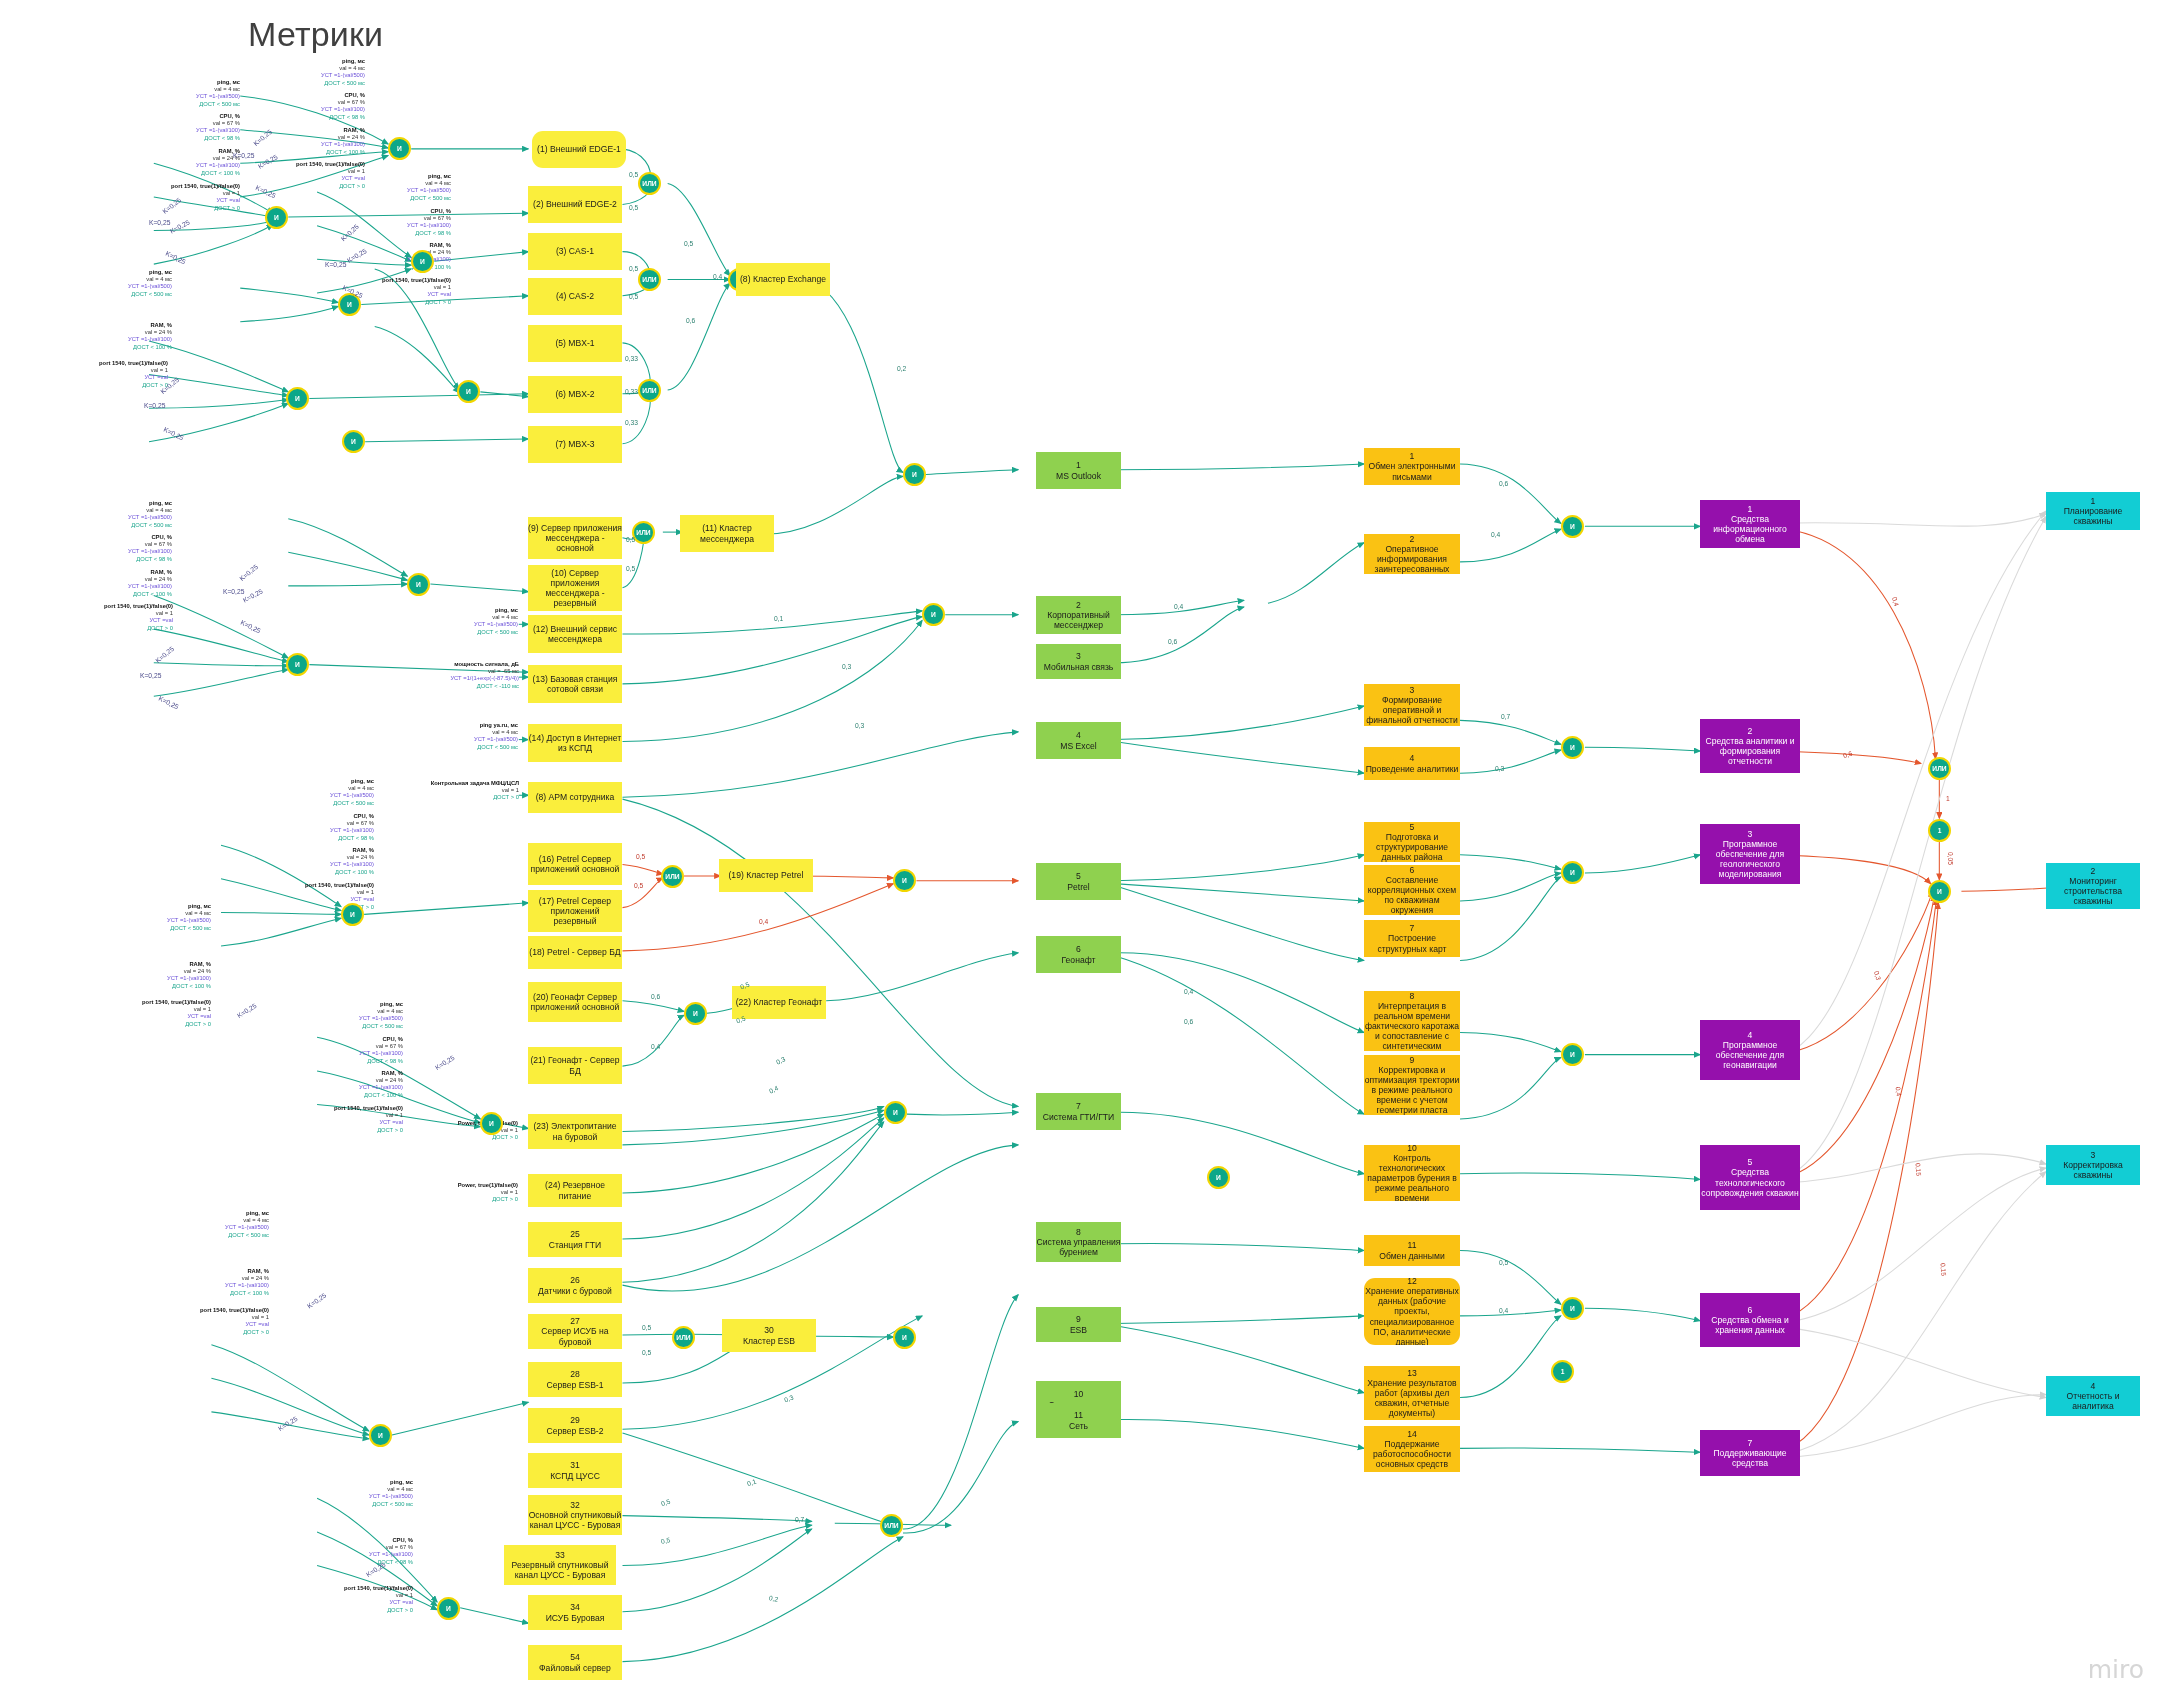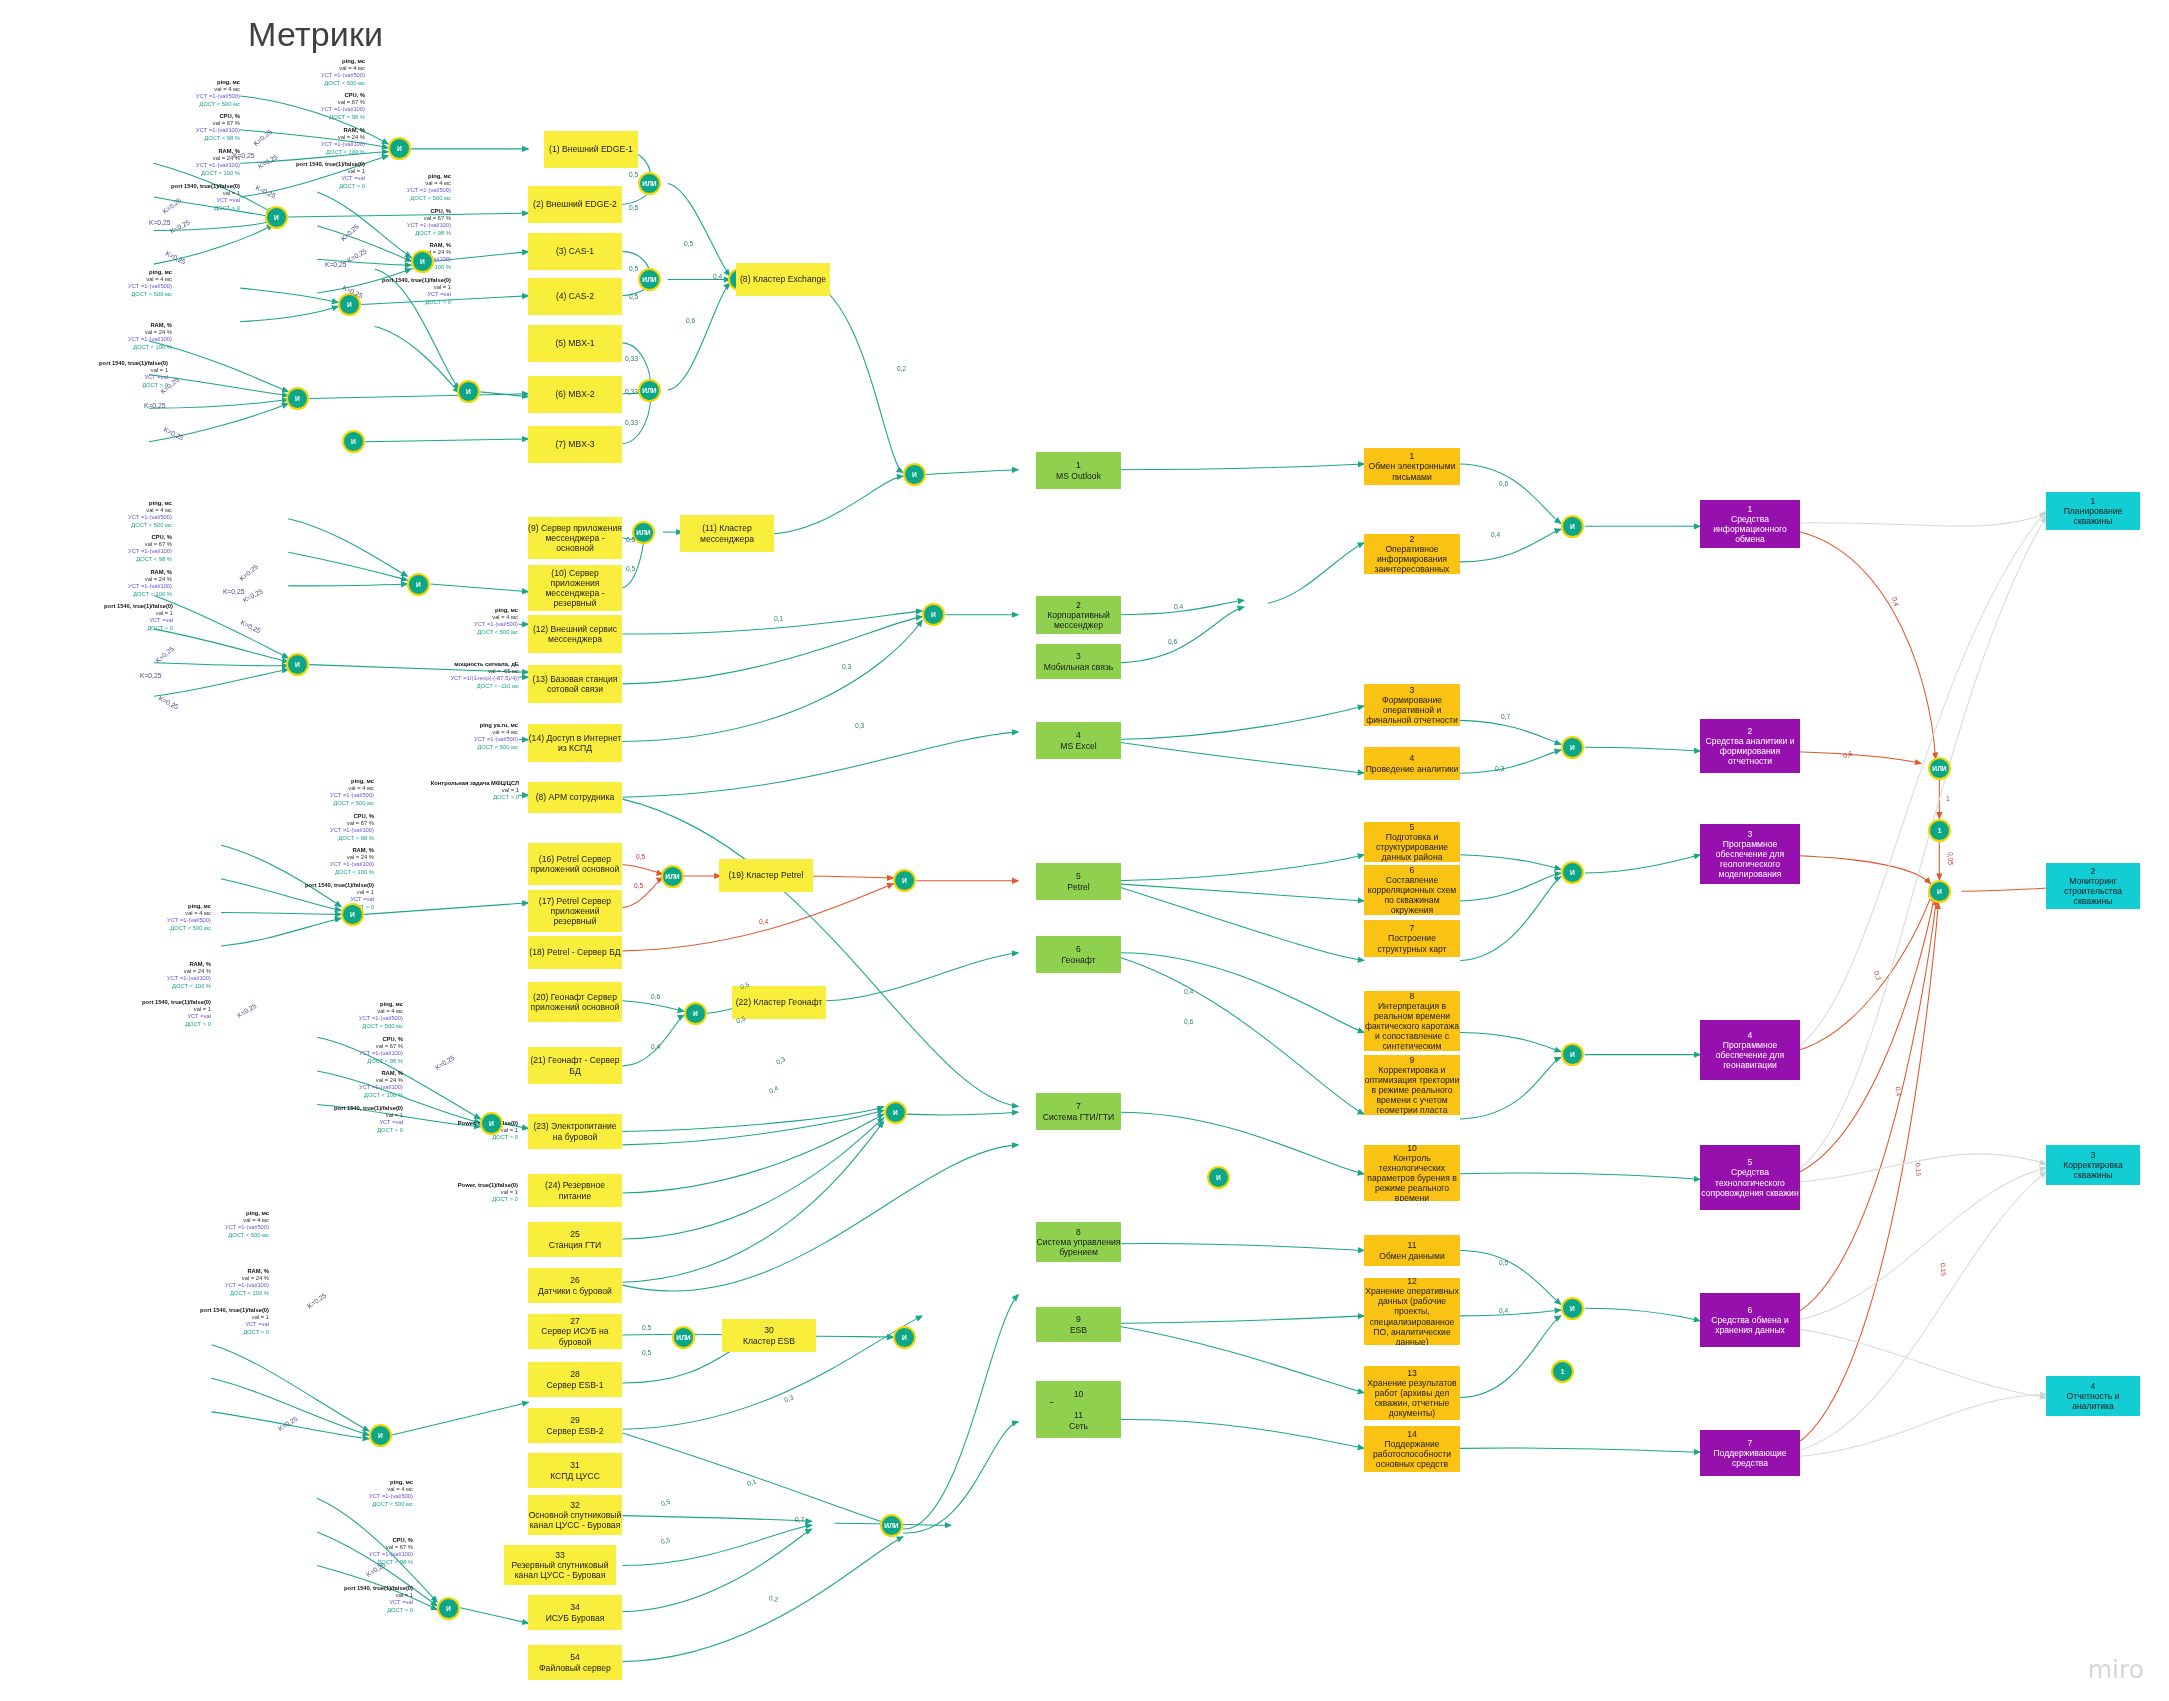--- a/index.html
+++ b/index.html
@@ -517,21 +517,21 @@
   <div class="gate" style="left:286px;top:387px;width:23px;height:23px;">И</div>
   <div class="gate" style="left:342px;top:430px;width:23px;height:23px;">И</div>
   <div class="gate" style="left:457px;top:380px;width:23px;height:23px;">И</div>
   <div class="gate" style="left:407px;top:573px;width:23px;height:23px;">И</div>
   <div class="gate" style="left:286px;top:653px;width:23px;height:23px;">И</div>
   <div class="gate" style="left:341px;top:903px;width:23px;height:23px;">И</div>
   <div class="gate" style="left:480px;top:1112px;width:23px;height:23px;">И</div>
   <div class="gate" style="left:369px;top:1424px;width:23px;height:23px;">И</div>
   <div class="gate" style="left:437px;top:1597px;width:23px;height:23px;">И</div>
 
-  <div class="node yellow" style="left:544px;top:131px;width:94px;height:37px;">
+  <div class="node yellow" style="left:532px;top:131px;width:94px;height:37px;border-radius:11px;">
     <span class="lbl">(1) Внешний EDGE-1</span>
   </div>
   <div class="node yellow" style="left:528px;top:186px;width:94px;height:37px;text-align:center;">
     <span class="lbl">(2) Внешний EDGE-2</span>
   </div>
   <div class="node yellow" style="left:528px;top:233px;width:94px;height:37px;">
     <span class="lbl">(3) CAS-1</span>
   </div>
   <div class="node yellow" style="left:528px;top:278px;width:94px;height:37px;">
     <span class="lbl">(4) CAS-2</span>
@@ -744,21 +744,21 @@
     <span class="lbl">Корректировка и оптимизация тректории в режиме реального времени с учетом геометрии пласта</span>
   </div>
   <div class="node orange" style="left:1364px;top:1145px;width:96px;height:56px;">
     <span class="num">10</span>
     <span class="lbl">Контроль технологических параметров бурения в режиме реального времени</span>
   </div>
   <div class="node orange" style="left:1364px;top:1235px;width:96px;height:31px;">
     <span class="num">11</span>
     <span class="lbl">Обмен данными</span>
   </div>
-  <div class="node orange" style="left:1364px;top:1278px;width:96px;height:67px;">
+  <div class="node orange" style="left:1364px;top:1278px;width:96px;height:67px;border-radius:11px;">
     <span class="num">12</span>
     <span class="lbl">Хранение оперативных данных (рабочие проекты, специализированное ПО, аналитические данные)</span>
   </div>
   <div class="node orange" style="left:1364px;top:1366px;width:96px;height:54px;">
     <span class="num">13</span>
     <span class="lbl">Хранение результатов работ (архивы дел скважин, отчетные документы)</span>
   </div>
   <div class="node orange" style="left:1364px;top:1426px;width:96px;height:46px;">
     <span class="num">14</span>
     <span class="lbl">Поддержание работоспособности основных средств</span>

